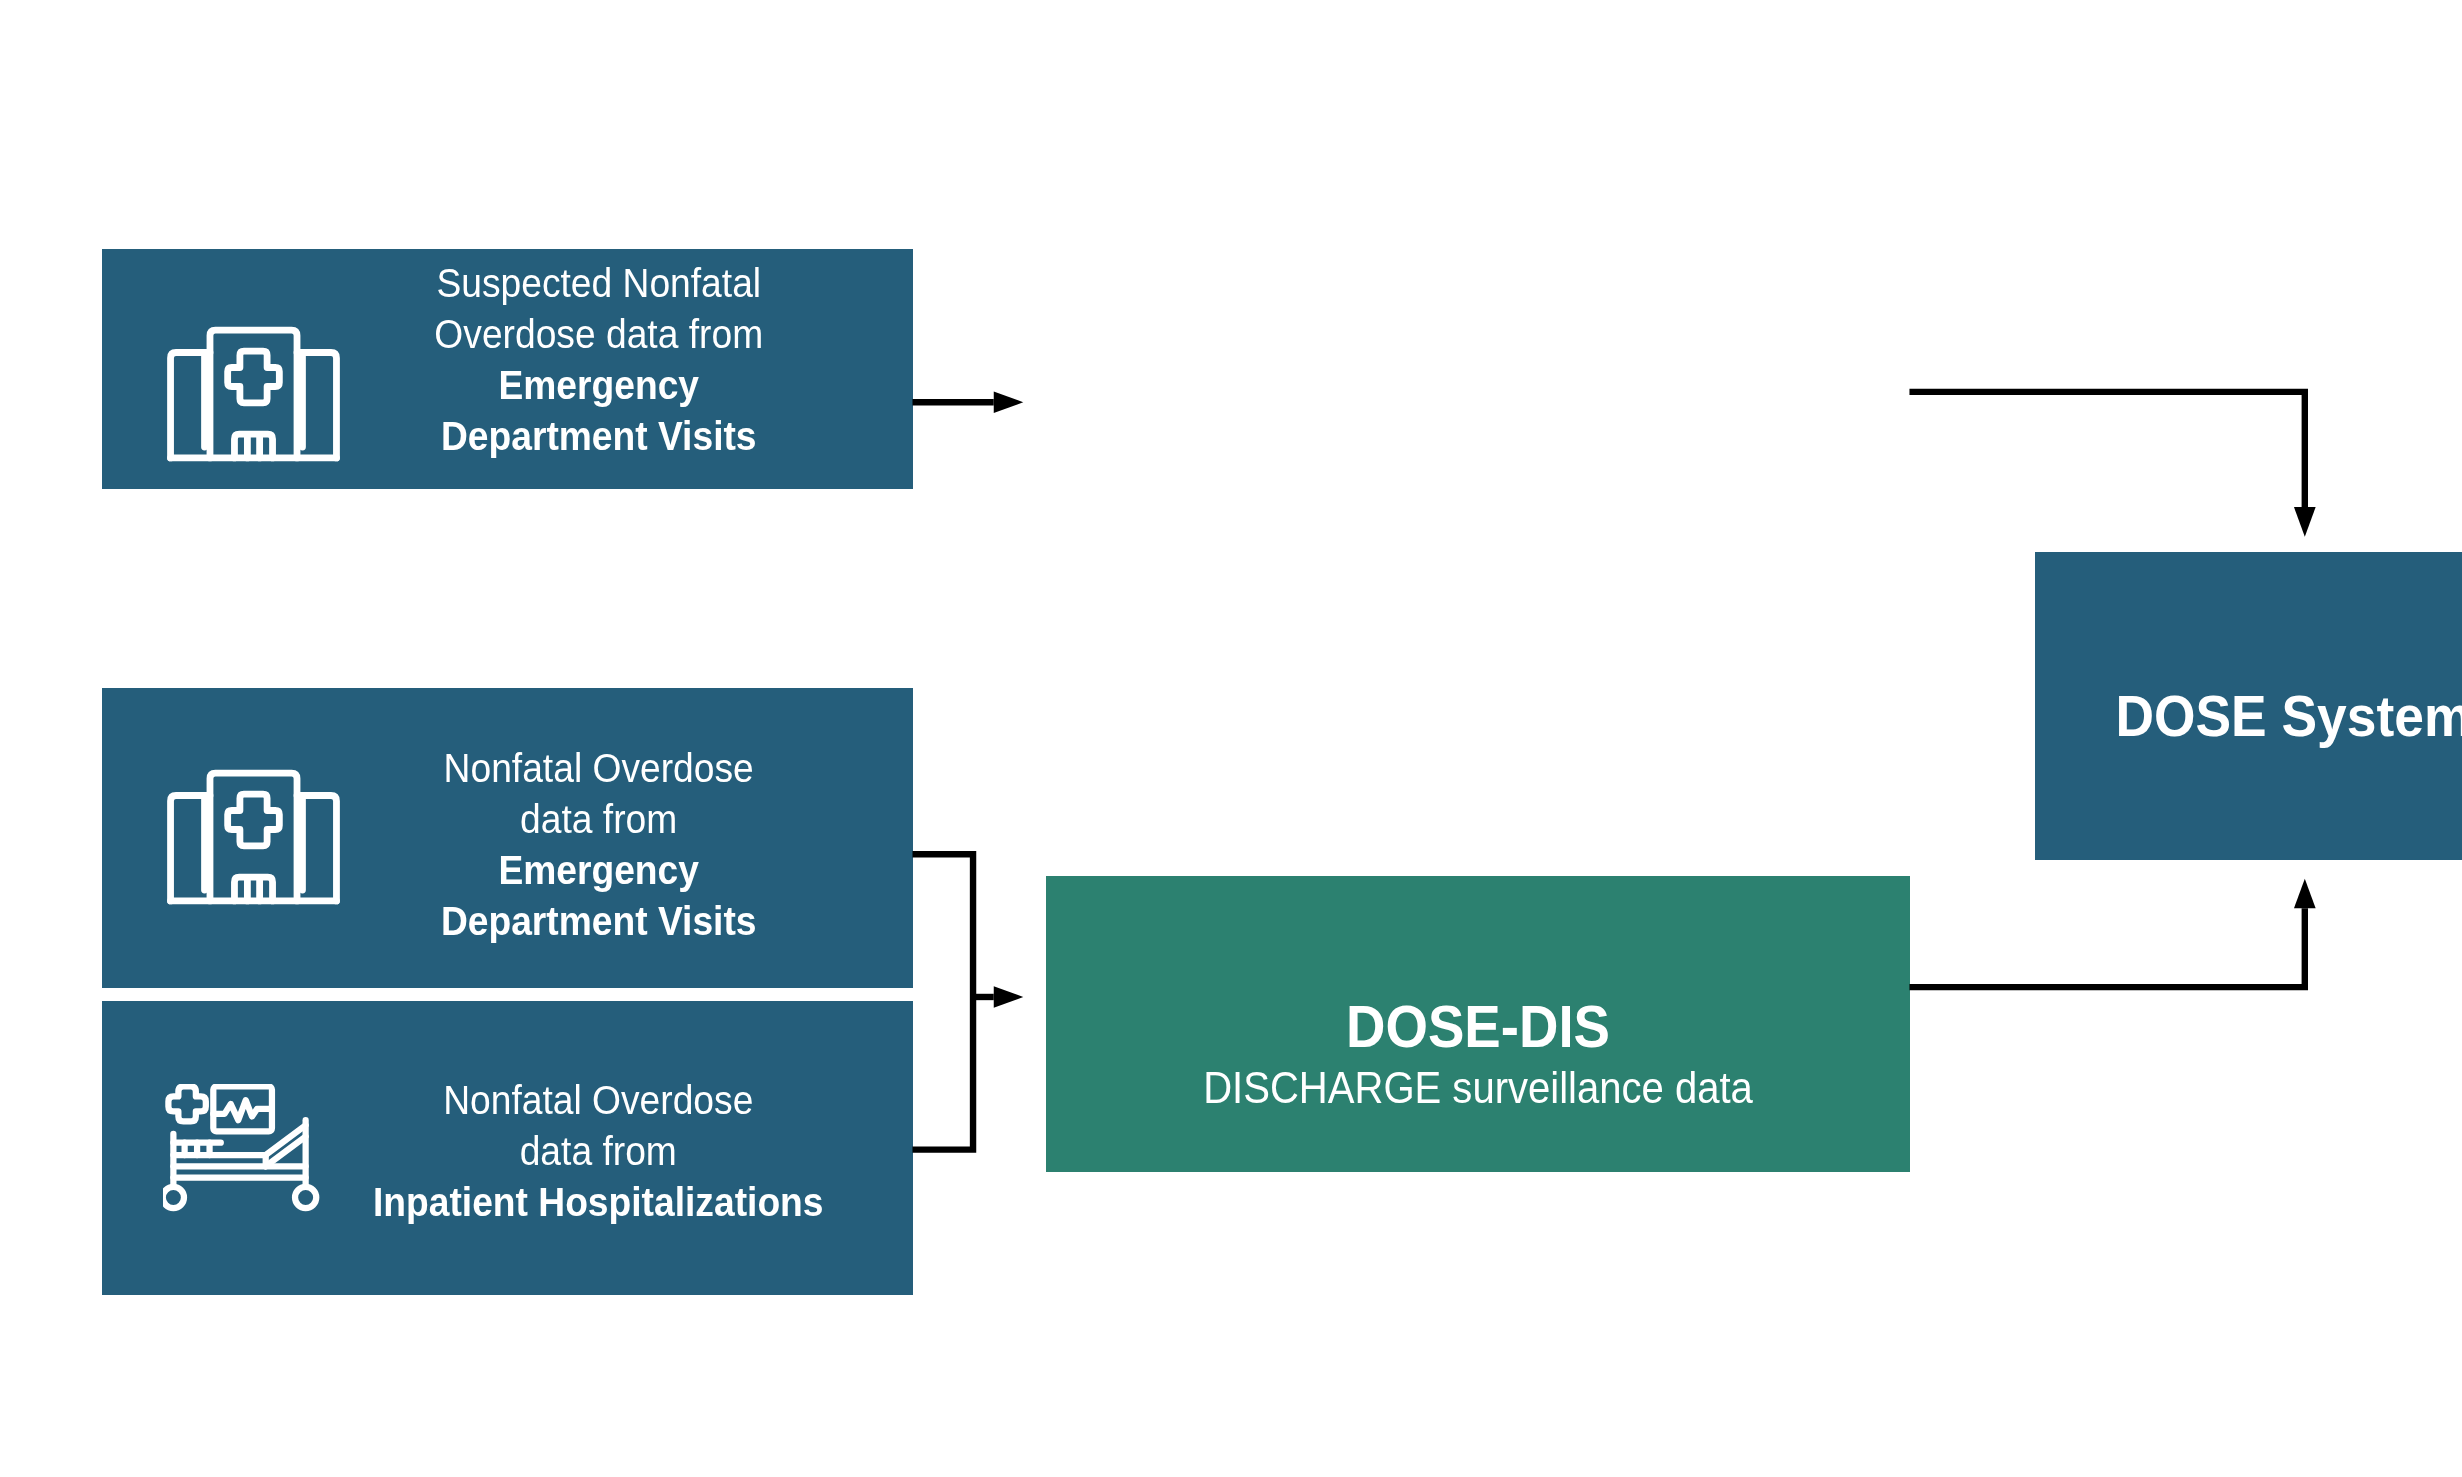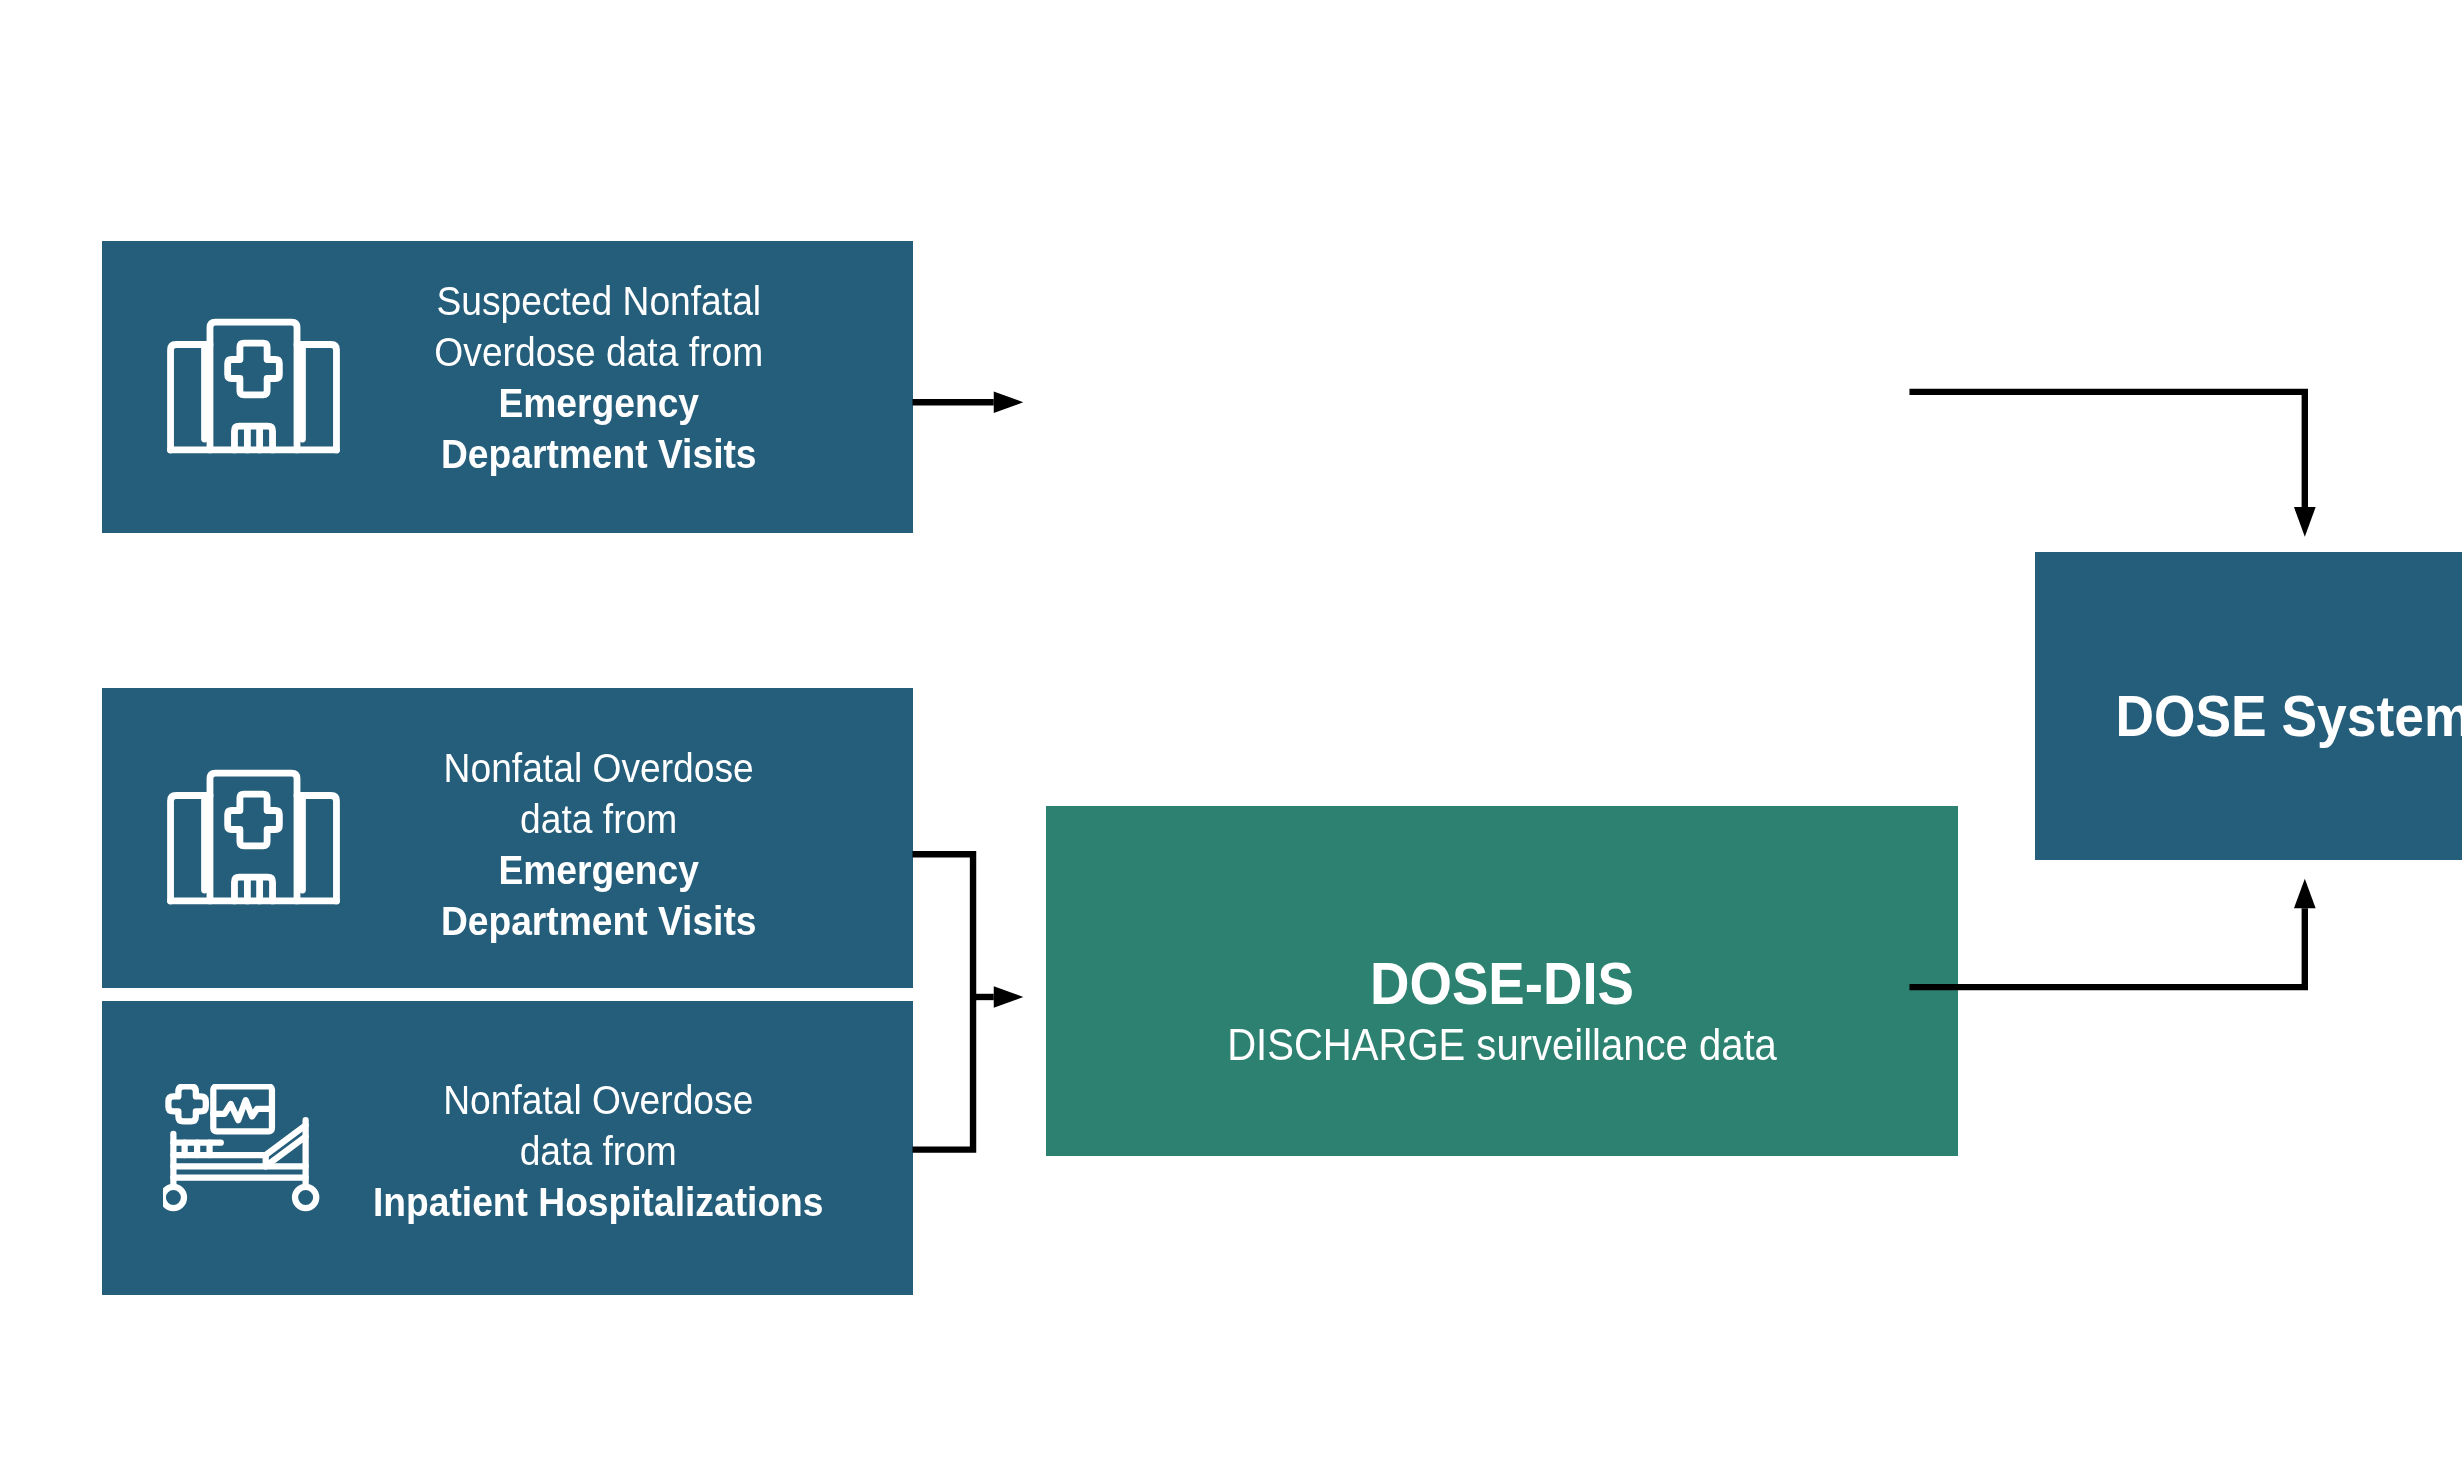--- a/index.html
+++ b/index.html
@@ -41,21 +41,21 @@
     color:#ffffff;font-size:58px;line-height:69px;font-weight:700;white-space:nowrap;
   }
   .arrows{position:absolute;left:0;top:0;}
   svg{display:block;}
 </style>
 </head>
 <body>
 
 <div class="canvas">
 
-  <div class="box teal" style="left:102px;top:241px;width:811px;height:292px;">
+  <div class="box teal" style="left:102px;top:249px;width:811px;height:240px;">
     <svg class="icon" style="left:63px;top:77px;" width="177" height="136" viewBox="0 0 130 100" fill="none" stroke="#ffffff" stroke-width="5" stroke-linecap="round" stroke-linejoin="round">
       <path d="M33 19.5 H8 Q4 19.5 4 23.5 V97"></path>
       <path d="M29 19.5 V89"></path>
       <path d="M97 19.5 H122 Q126 19.5 126 23.5 V97"></path>
       <path d="M101 19.5 V89"></path>
       <path d="M33 97 V7 Q33 3 37 3 H93 Q97 3 97 7 V97"></path>
       <path d="M4 97 H126"></path>
       <path d="M58 18.5 H72 Q75 18.5 75 21.5 V30.5 H81 Q84 30.5 84 33.5 V41.5 Q84 44.5 81 44.5 H75 V53.5 Q75 56.5 72 56.5 H58 Q55 56.5 55 53.5 V44.5 H49 Q46 44.5 46 41.5 V33.5 Q46 30.5 49 30.5 H55 V21.5 Q55 18.5 58 18.5 Z"></path>
       <path d="M51 97 V83 Q51 79.5 54.5 79.5 H75.5 Q79 79.5 79 83 V97"></path>
       <path d="M60.5 82 V97"></path>
@@ -125,21 +125,21 @@
     </svg>
     <div class="textcol" style="left:243px;width:507px;">
       <div class="stack" style="top:3.9px;">
         <div class="bline">Nonfatal Overdose</div>
         <div class="bline">data from</div>
         <div class="bline b">Inpatient Hospitalizations</div>
       </div>
     </div>
   </div>
 
-  <div class="box green" style="left:1046px;top:806px;width:864px;height:350px;padding-left:48px;">
+  <div class="box green" style="left:1046px;top:876px;width:864px;height:296px;">
     <div class="titlecol">
       <div class="tstack" style="top:29.5px;">
         <div class="title">DOSE-DIS</div>
         <div class="subtitle">DISCHARGE surveillance data</div>
       </div>
     </div>
   </div>
 
   <svg class="arrows" width="2626" height="1477" viewBox="0 0 5333 3000">
     <g stroke="#000000" stroke-width="13" fill="none">

